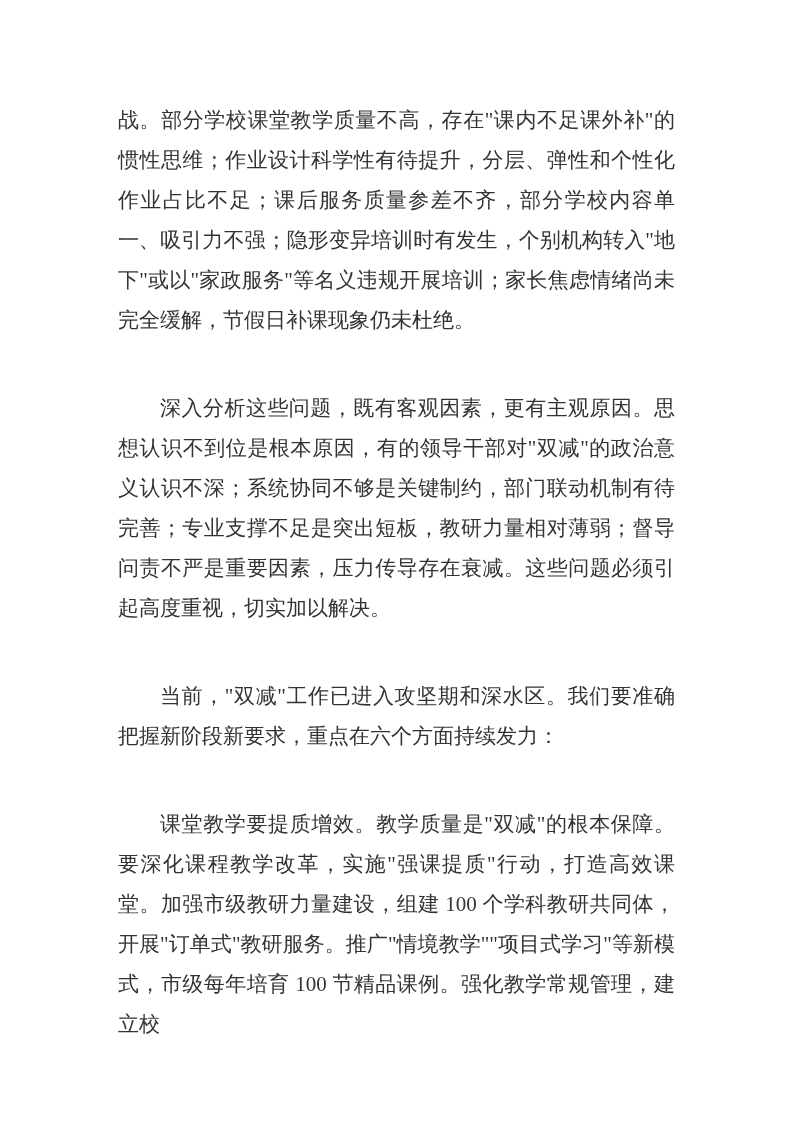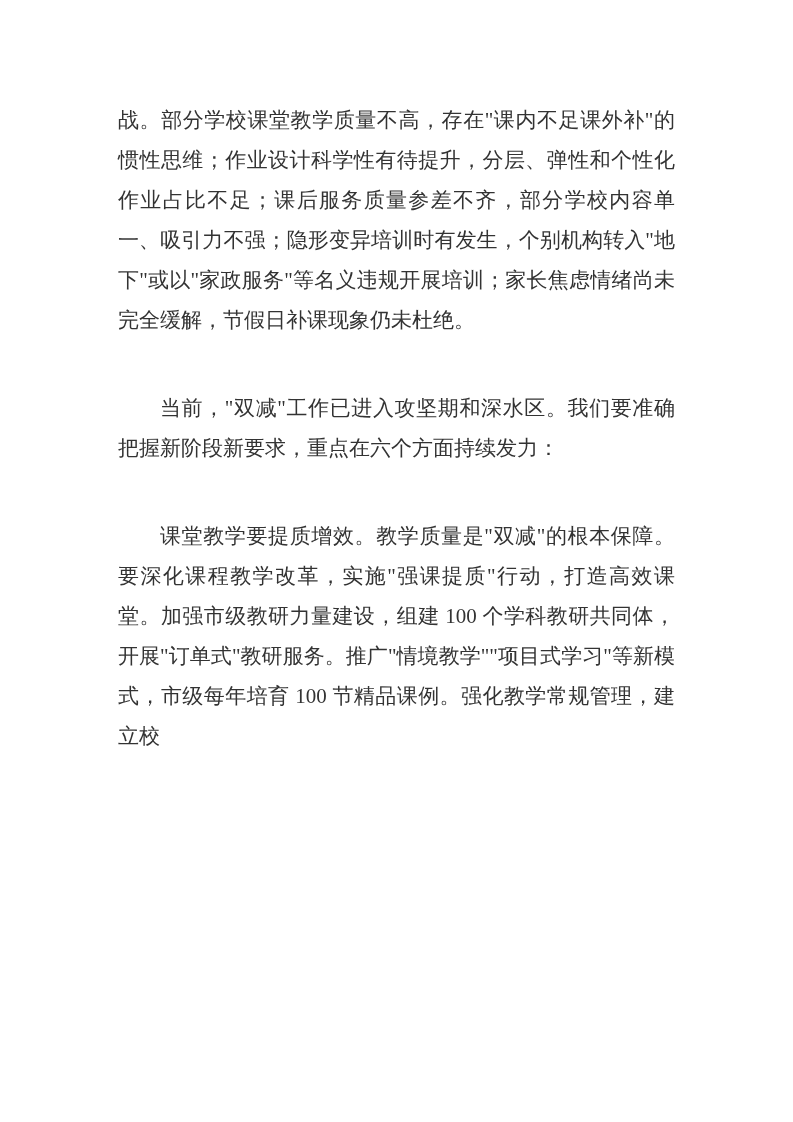--- a/index.html
+++ b/index.html
@@ -29,15 +29,16 @@
   }
   .para.indent {
     text-indent: 2em;
   }
 </style>
 </head>
 <body>
 
 <div class="page">
   <p class="para">战。部分学校课堂教学质量不高，存在"课内不足课外补"的惯性思维；作业设计科学性有待提升，分层、弹性和个性化作业占比不足；课后服务质量参差不齐，部分学校内容单一、吸引力不强；隐形变异培训时有发生，个别机构转入"地下"或以"家政服务"等名义违规开展培训；家长焦虑情绪尚未完全缓解，节假日补课现象仍未杜绝。</p>
+  <p class="para indent">深入分析这些问题，既有客观因素，更有主观原因。思想认识不到位是根本原因，有的领导干部对"双减"的政治意义认识不深；系统协同不够是关键制约，部门联动机制有待完善；专业支撑不足是突出短板，教研力量相对薄弱；督导问责不严是重要因素，压力传导存在衰减。这些问题必须引起高度重视，切实加以解决。</p>
   <p class="para indent">当前，"双减"工作已进入攻坚期和深水区。我们要准确把握新阶段新要求，重点在六个方面持续发力：</p>
   <p class="para indent">课堂教学要提质增效。教学质量是"双减"的根本保障。要深化课程教学改革，实施"强课提质"行动，打造高效课堂。加强市级教研力量建设，组建 100 个学科教研共同体，开展"订单式"教研服务。推广"情境教学""项目式学习"等新模式，市级每年培育 100 节精品课例。强化教学常规管理，建立校</p>
 </div>
 
 </body></html>

